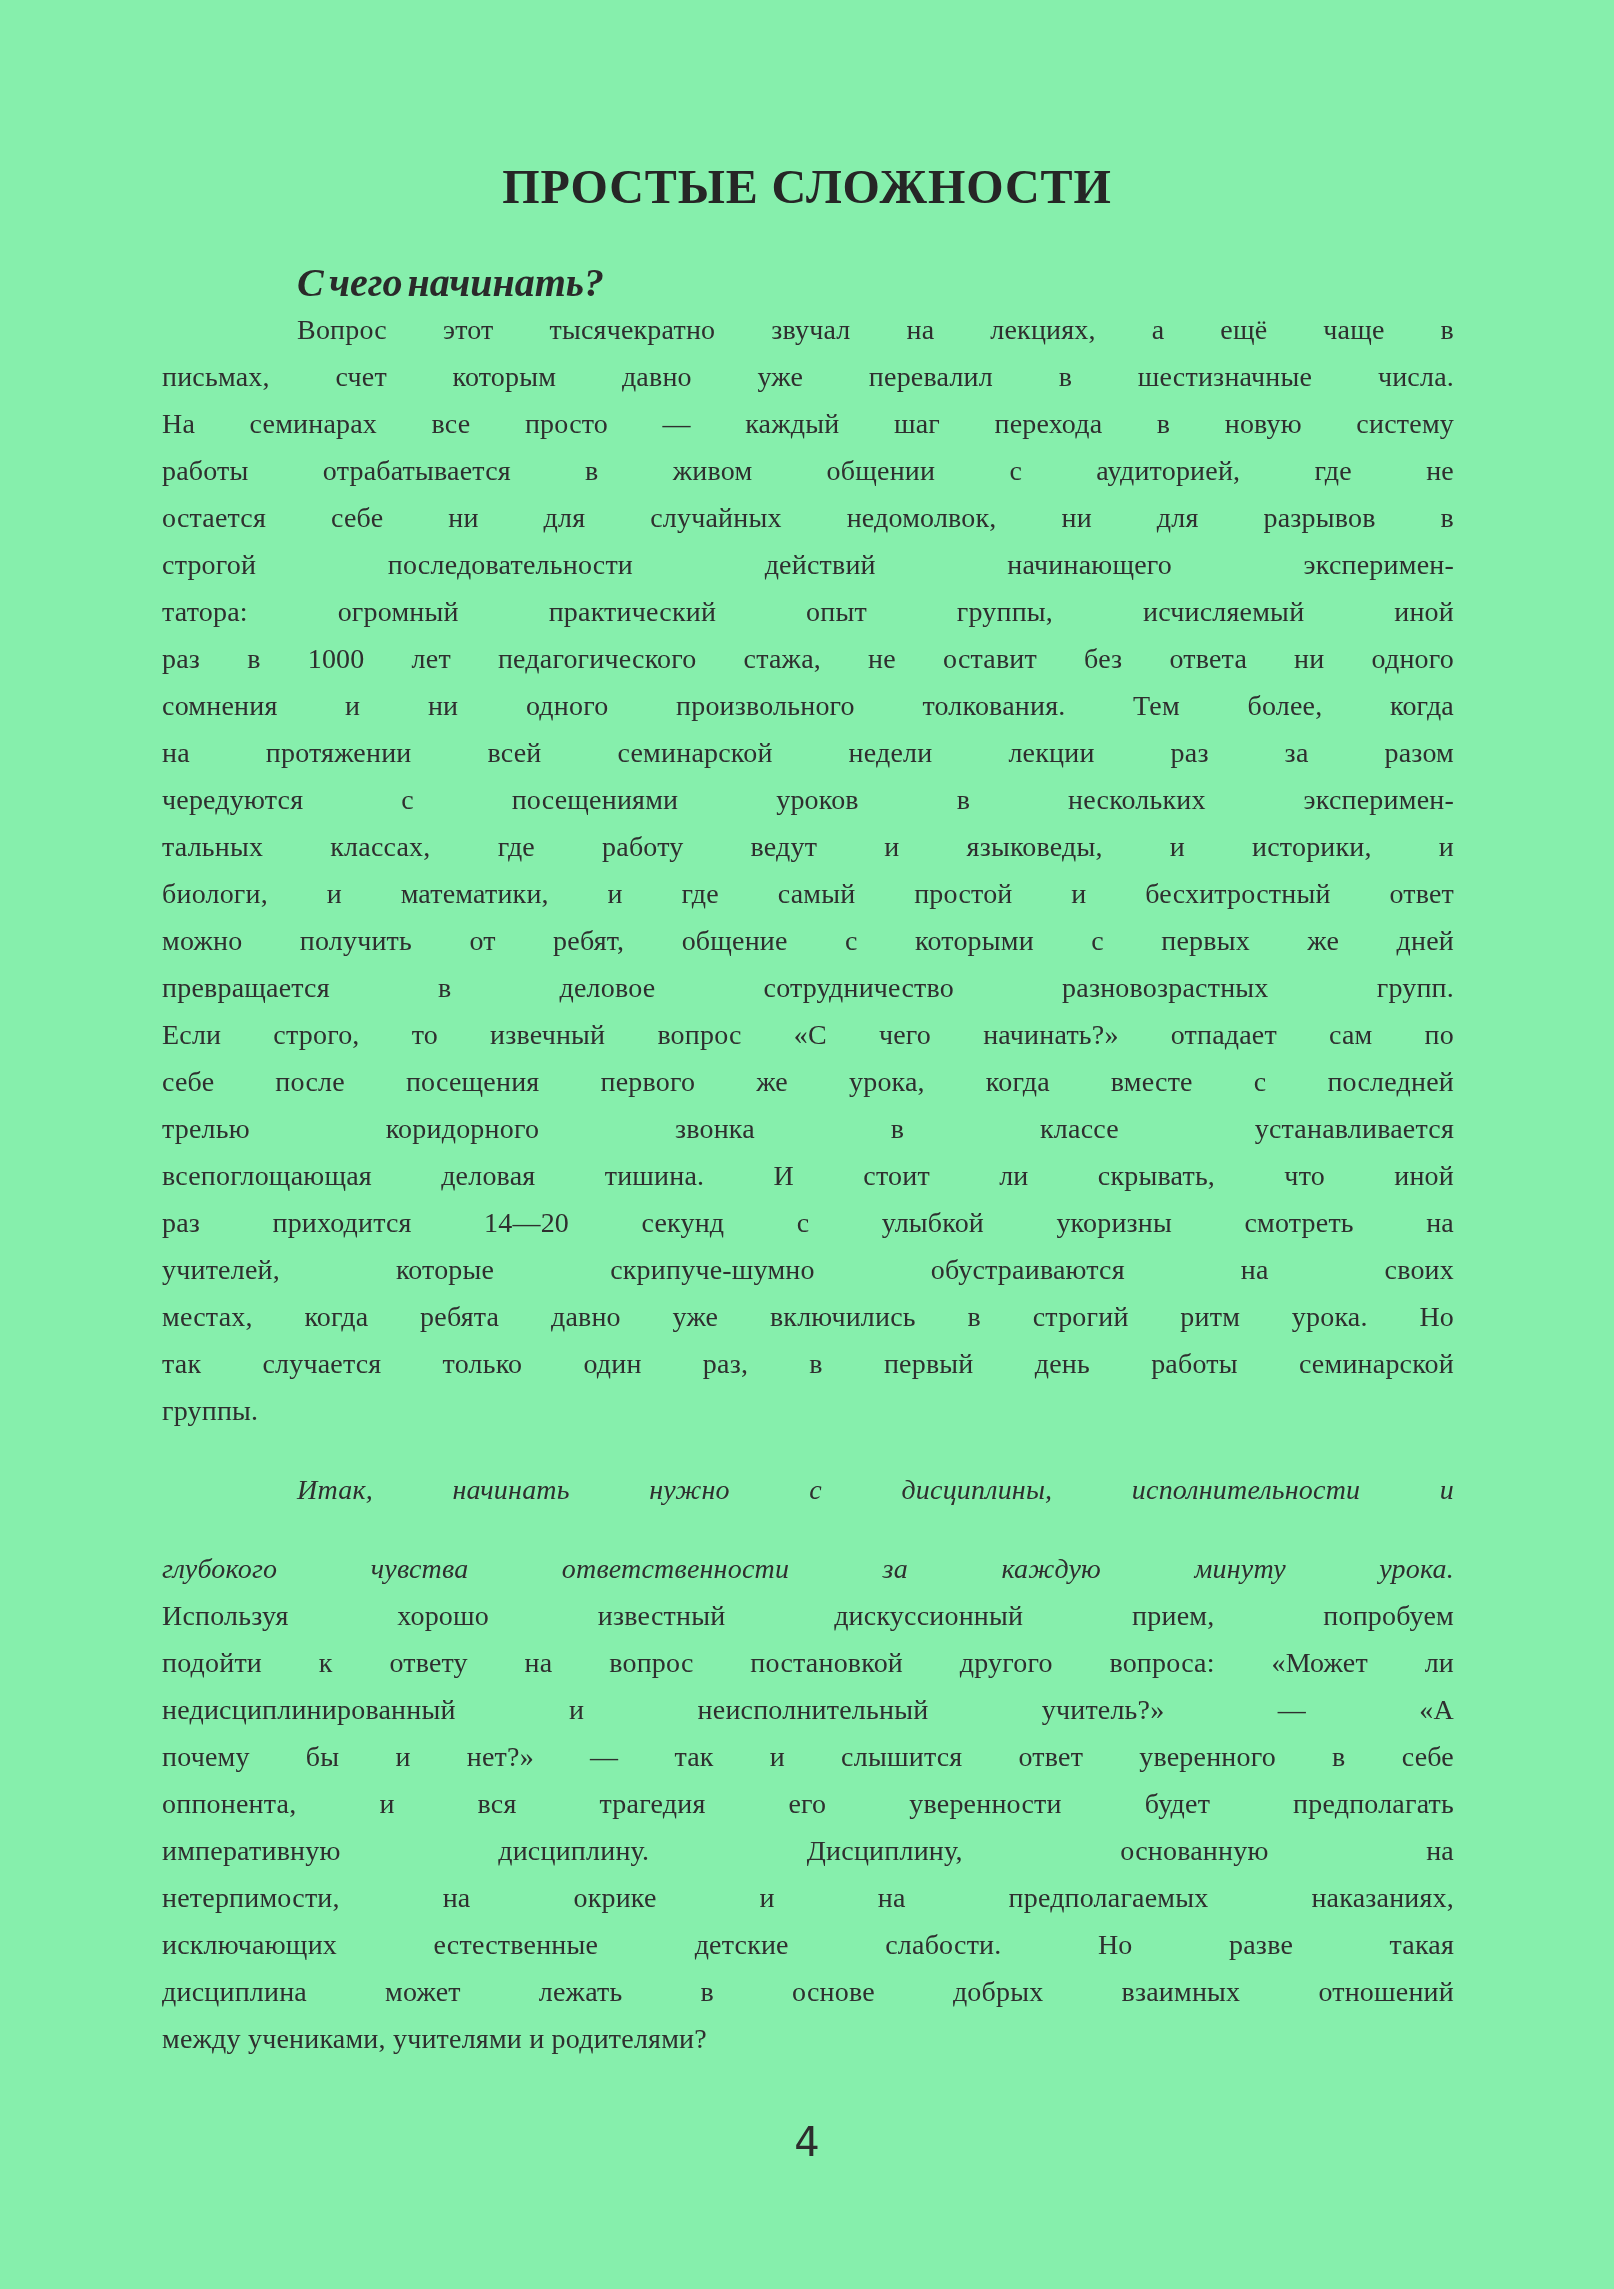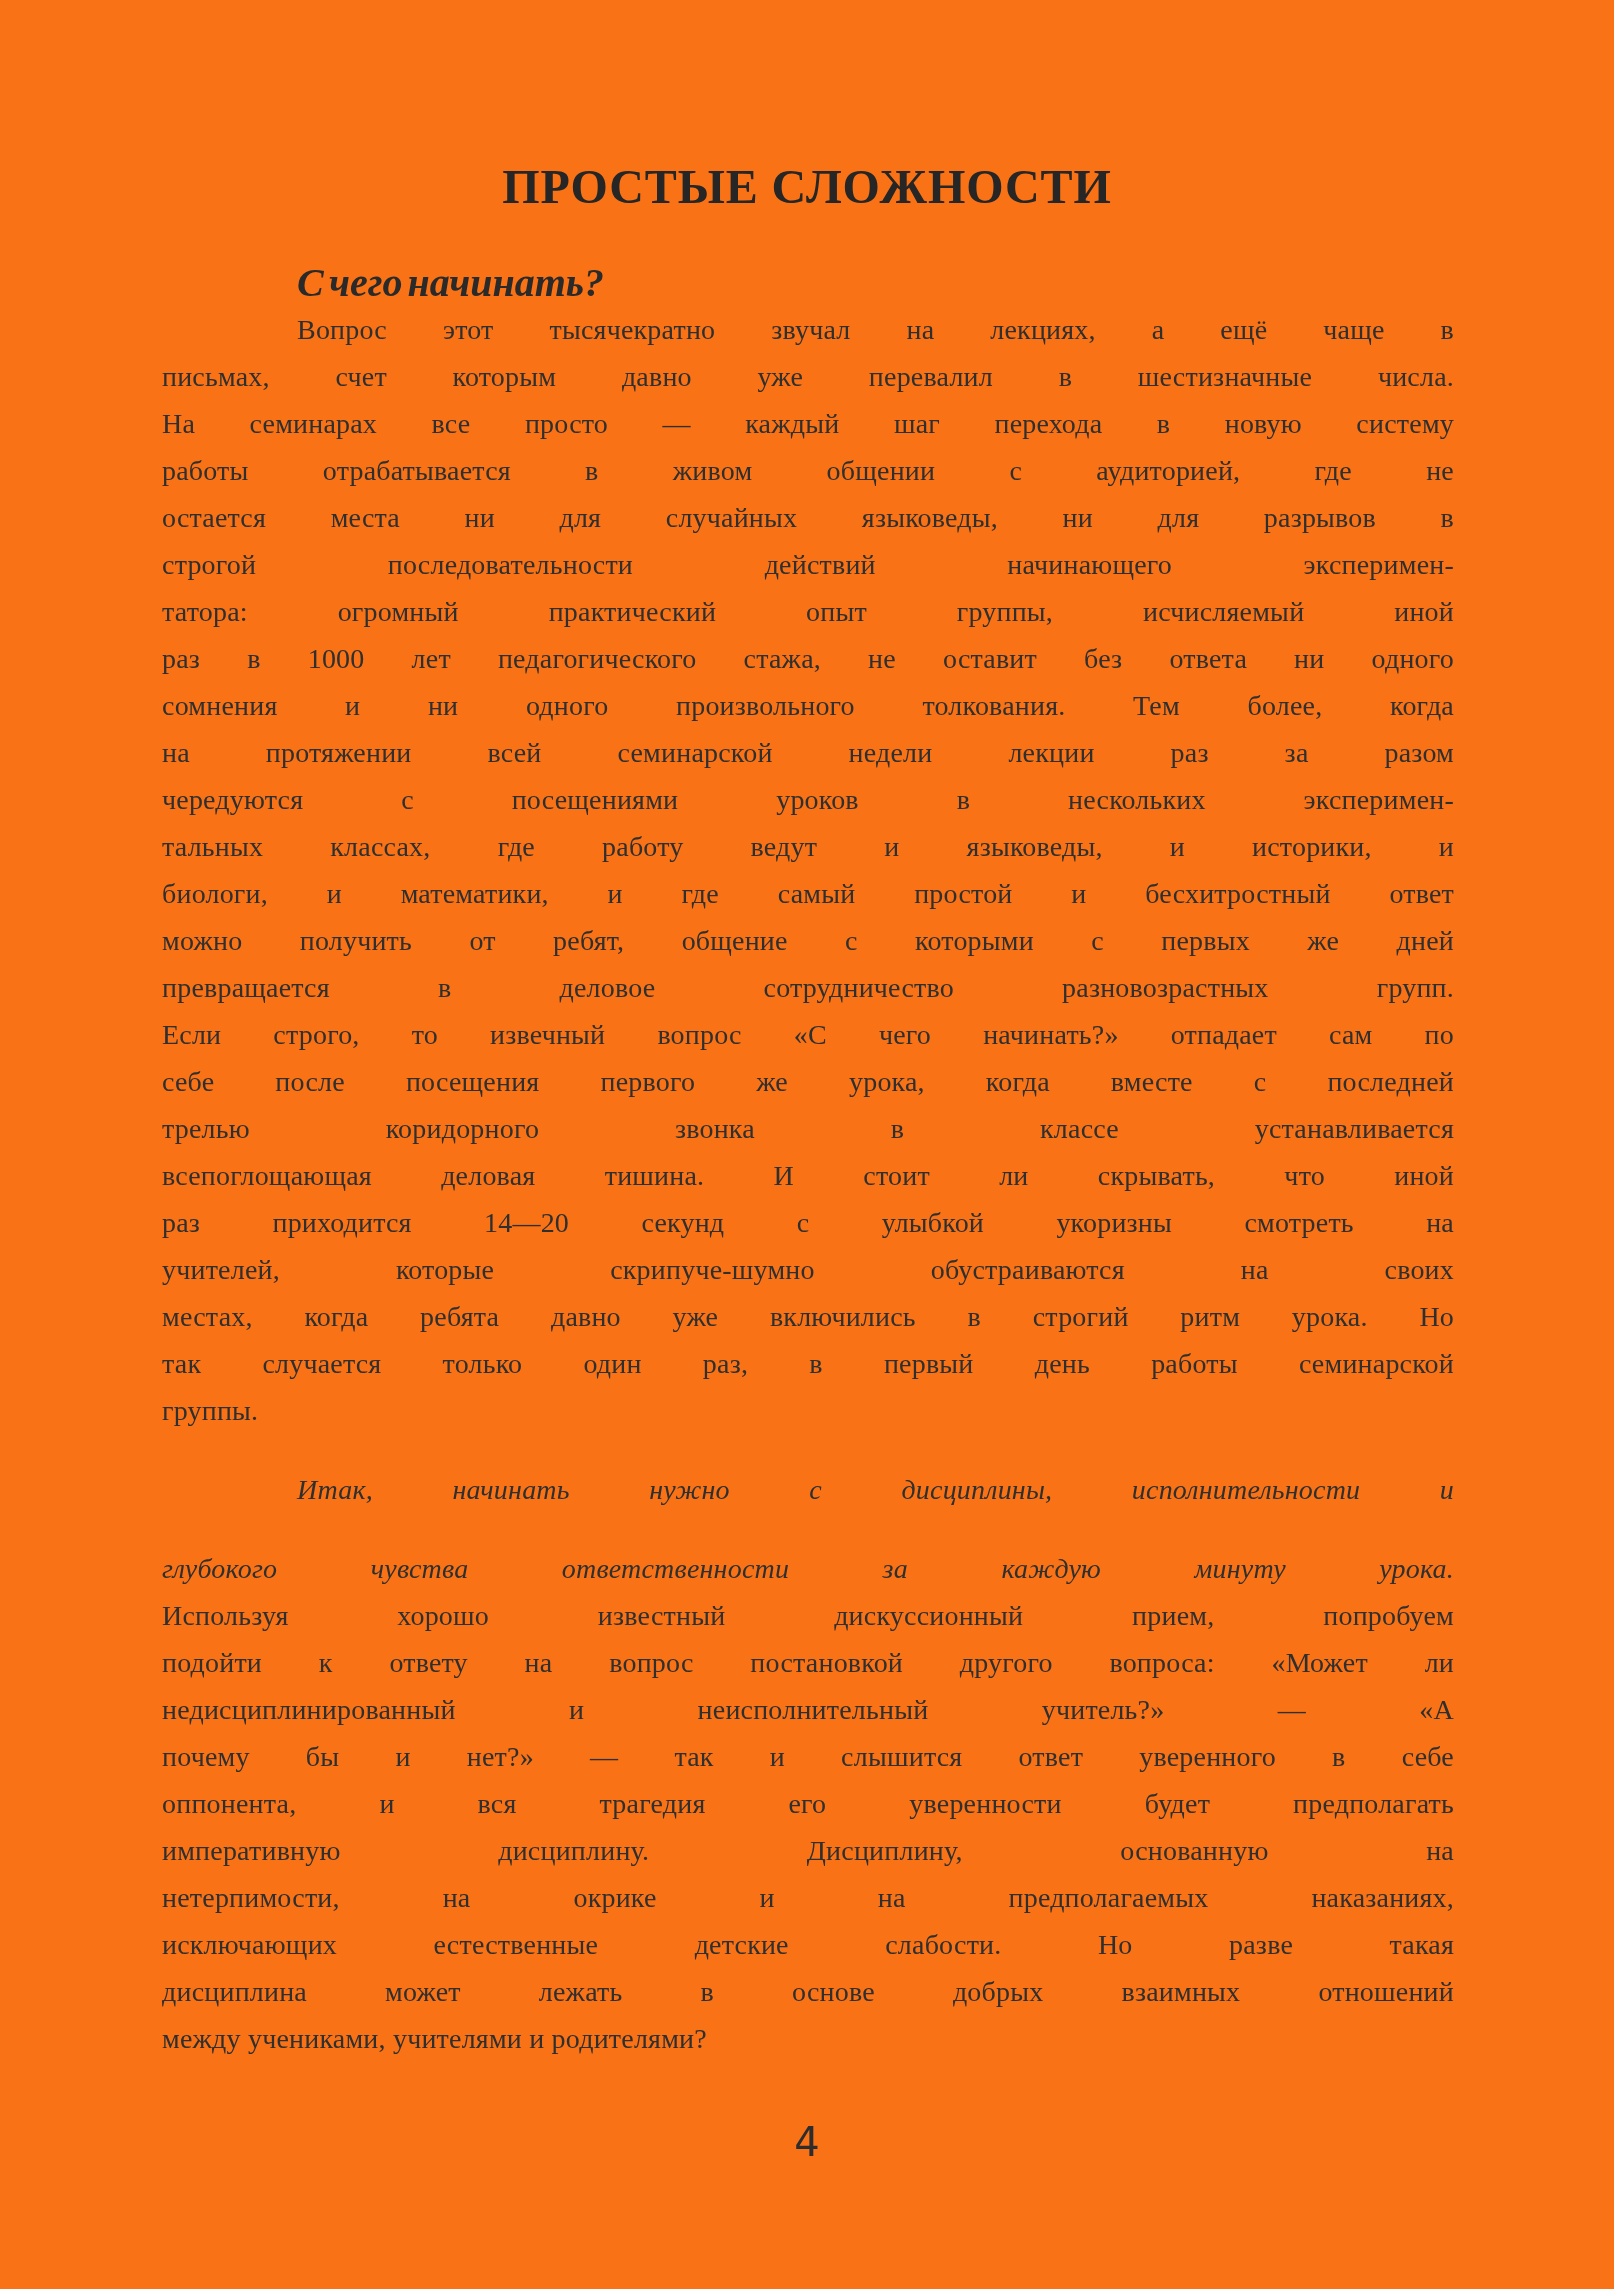--- a/index.html
+++ b/index.html
@@ -4,21 +4,21 @@
 <style>
   html, body {
     margin: 0;
     padding: 0;
     background: #ffffff;
   }
   .page {
     position: relative;
     width: 1614px;
     height: 2290px;
-    background: #f97316;
+    background: #86efac;
     overflow: hidden;
     font-family: "Liberation Serif", "DejaVu Serif", serif;
     color: #2f2f2f;
   }
   .title {
     position: absolute;
     top: 159px;
     left: 0;
     right: 0;
     margin: 0;
@@ -80,21 +80,21 @@
   <h1 class="title">ПРОСТЫЕ СЛОЖНОСТИ</h1>
 
   <div class="content">
     <div class="heading">С чего начинать?</div>
     <div id="paragraphs">
         <div class="para">
           <div class="line indent">Вопрос этот тысячекратно звучал на лекциях, а ещё чаще в</div>
           <div class="line">письмах, счет которым давно уже перевалил в шестизначные числа.</div>
           <div class="line">На семинарах все просто — каждый шаг перехода в новую систему</div>
           <div class="line">работы отрабатывается в живом общении с аудиторией, где не</div>
-          <div class="line">остается места ни для случайных языковеды, ни для разрывов в</div>
+          <div class="line">остается себе ни для случайных недомолвок, ни для разрывов в</div>
           <div class="line">строгой последовательности действий начинающего эксперимен-</div>
           <div class="line">татора: огромный практический опыт группы, исчисляемый иной</div>
           <div class="line">раз в 1000 лет педагогического стажа, не оставит без ответа ни одного</div>
           <div class="line">сомнения и ни одного произвольного толкования. Тем более, когда</div>
           <div class="line">на протяжении всей семинарской недели лекции раз за разом</div>
           <div class="line">чередуются с посещениями уроков в нескольких эксперимен-</div>
           <div class="line">тальных классах, где работу ведут и языковеды, и историки, и</div>
           <div class="line">биологи, и математики, и где самый простой и бесхитростный ответ</div>
           <div class="line">можно получить от ребят, общение с которыми с первых же дней</div>
           <div class="line">превращается в деловое сотрудничество разновозрастных групп.</div>

